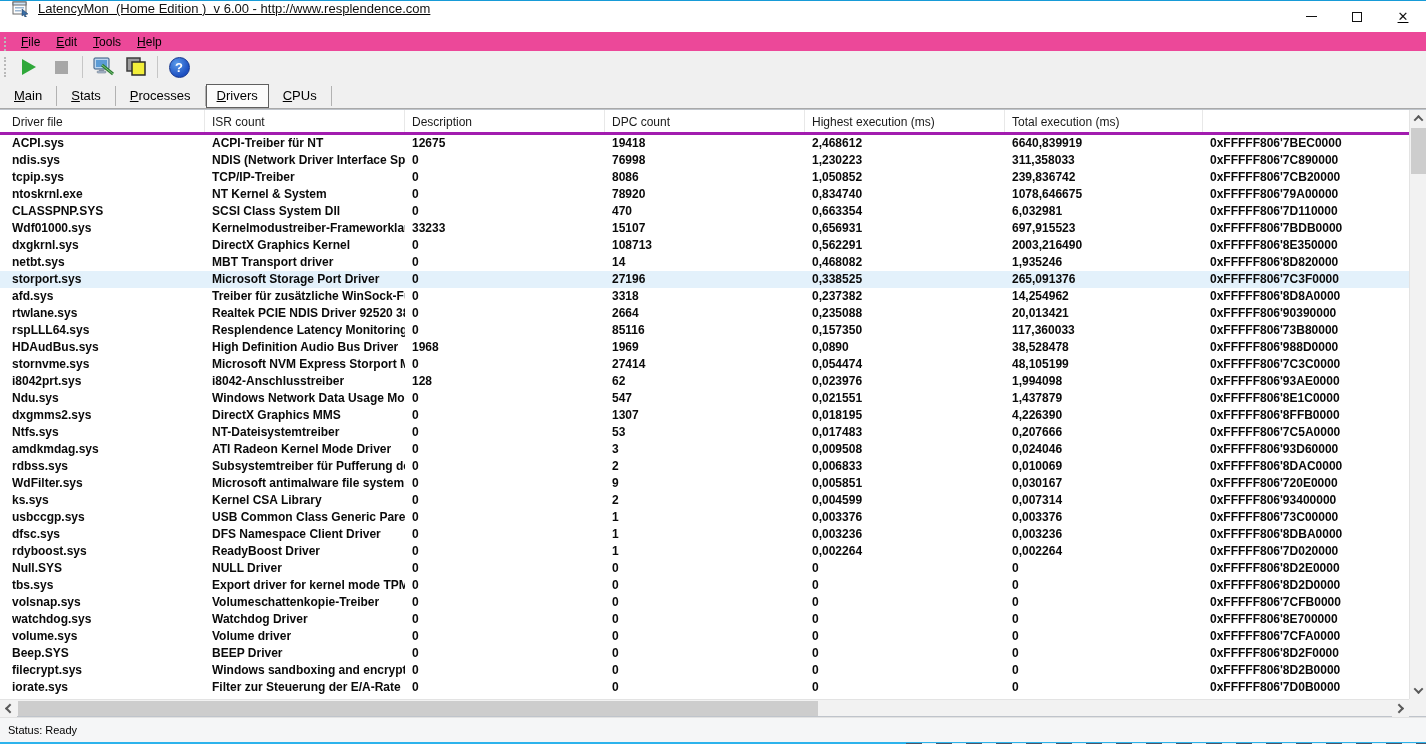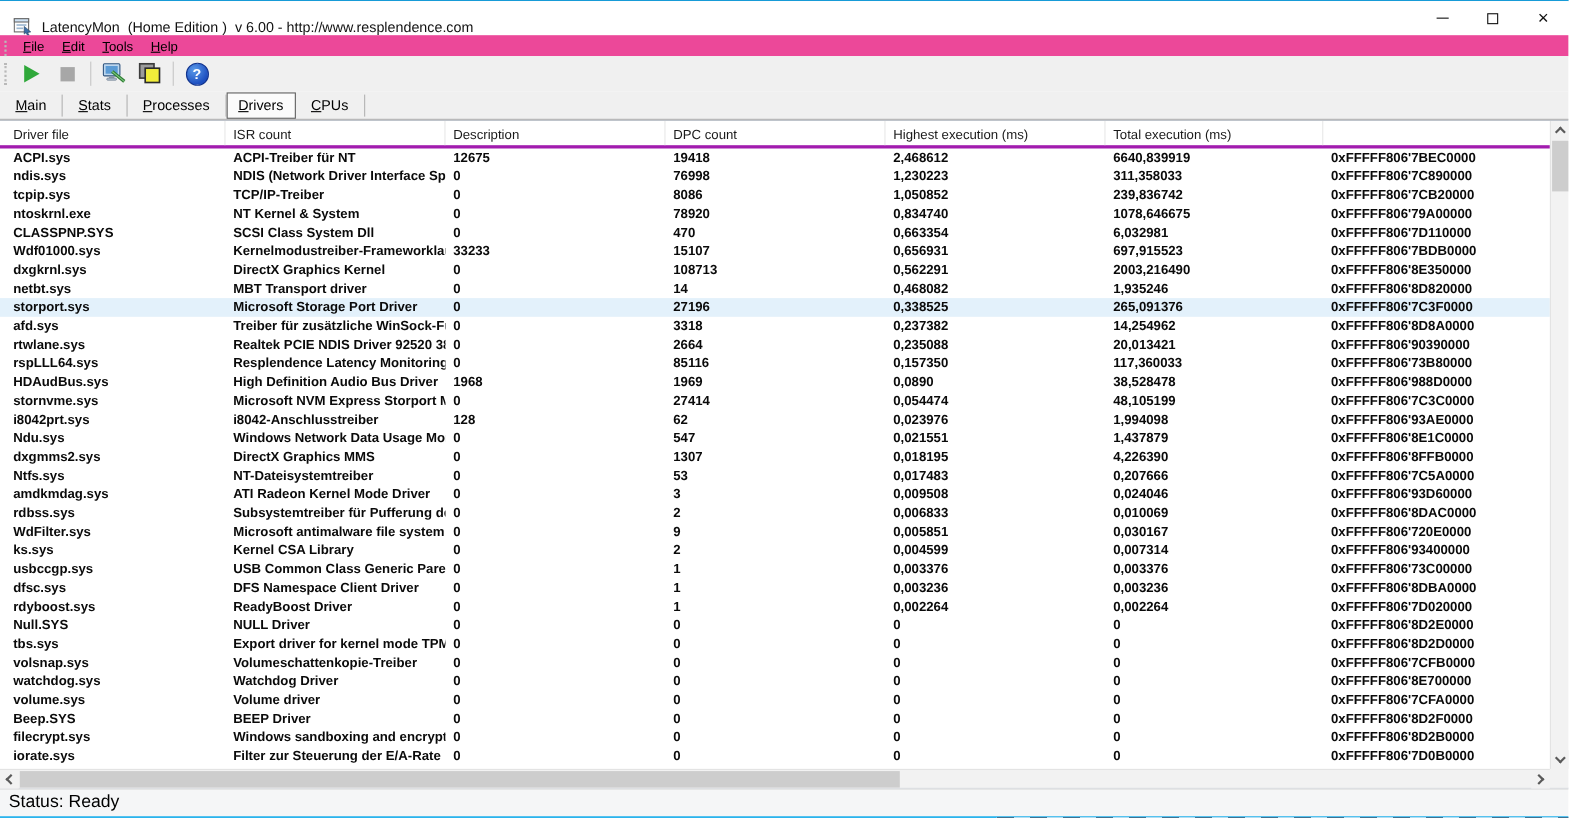--- a/index.html
+++ b/index.html
@@ -1,21 +1,21 @@
 <!DOCTYPE html>
 <html><head>
 <meta charset="utf-8">
 <style>
   * { margin:0; padding:0; box-sizing:border-box; }
   html,body { width:1426px; height:744px; background:#fff; }
   body { font-family:"Liberation Sans", sans-serif; color:#000; overflow:hidden; }
   #window { position:relative; width:1426px; height:744px; background:#fff; border-top:1px solid #179bd7; overflow:hidden; }
 
   
-  .titlebar { height:31px; background:#fff; display:flex; align-items:flex-end; }
+  .titlebar { height:31px; background:#fff; display:flex; align-items:flex-start;text-decoration:underline; }
   .app-icon { width:18px; height:16px; margin:0 8px 0 12px; flex:0 0 auto; }
   .title-text { font-size:13px; color:#111; white-space:pre; }
   .win-controls { margin-left:auto; display:flex; height:100%; }
   .ctrl { width:46px; height:100%; display:flex; align-items:center; justify-content:center; }
   .glyph-min { width:11px; height:1px; background:#111; display:block; }
   .glyph-max { width:10px; height:10px; border:1px solid #111; display:block; }
   .glyph-close { font-size:13px; color:#111; line-height:1; }
 
   
   .menubar { height:19px; background:#ec4899; display:flex; align-items:flex-end; font-size:12px; }
@@ -57,21 +57,21 @@
   .chev { width:7px; height:7px; border-left:2px solid #5a5a5a; border-bottom:2px solid #5a5a5a; display:block; }
   .chev.up { transform:rotate(135deg) translate(1px,-1px); }
   .chev.down { transform:rotate(-45deg) translate(1px,-1px); }
   .chev.left { transform:rotate(45deg) translate(1px,-1px); }
   .chev.right { transform:rotate(225deg) translate(1px,-1px); }
   .v-thumb { position:absolute; left:1px; width:15px; top:18px; height:46px; background:#cdcdcd; }
   .h-thumb { position:absolute; top:1px; height:15px; left:18px; width:800px; background:#cdcdcd; }
   .sb-corner { position:absolute; right:0; bottom:0; width:17px; height:17px; background:#f2f2f2; }
 
   
-  .statusbar { position:absolute; left:0; right:0; bottom:2px; height:25px; background:#f5f6f7; border-top:1px solid #e2e2e2; display:flex; align-items:center; font-size:16px; padding-left:8px; }
+  .statusbar { position:absolute; left:0; right:0; bottom:2px; height:25px; background:#f5f6f7; border-top:1px solid #e2e2e2; display:flex; align-items:center; font-size:11px; padding-left:8px; }
   .bottom-strip { position:absolute; left:0; right:0; bottom:0; height:2px; background:#2cb3ec; }
   .bottom-strip .dashes { position:absolute; right:0; bottom:0; height:1px; width:520px;
     background:repeating-linear-gradient(90deg,#47566b 0 16px,#e9eff4 16px 30px); }
 </style>
 </head>
 <body>
 
 <div id="window">
 
   <div class="titlebar">

